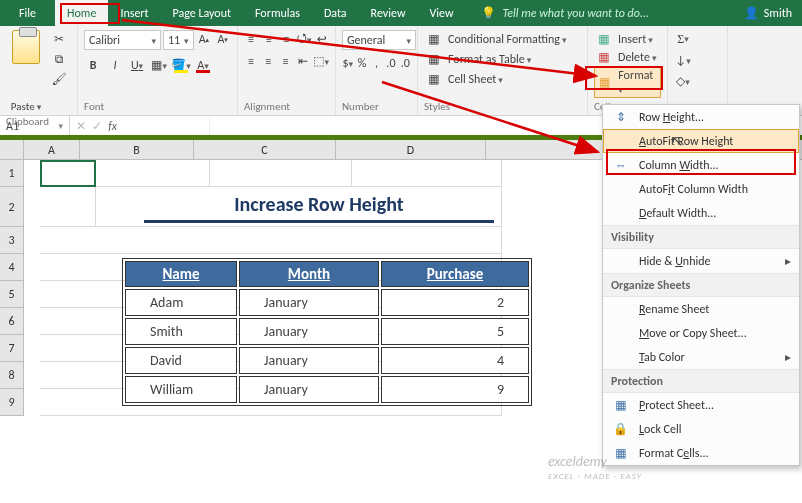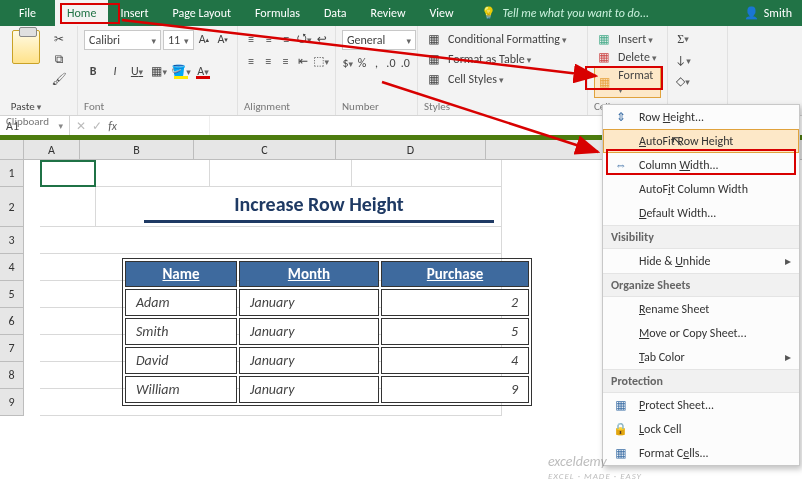--- a/index.html
+++ b/index.html
@@ -56,21 +56,21 @@
 .gridbody { display:flex; }
 .cells { position:relative; flex:1;margin-left:16px; }
 .row { display:flex; height:27px; }
 .cell { border-right:1px solid #d9d9d9; border-bottom:1px solid #d9d9d9; padding:2px 6px; font-size:14px; display:flex; align-items:center; background:#fff; }
 .sel { outline:2px solid #1f7246; outline-offset:-2px; background:#fff; }
 
 
 .sheet-title { position:absolute; left:104px; top:32px; font-size:20px; font-weight:bold; color:#1f3a64; border-bottom:3px solid #1f3a64; padding-bottom:4px; width:350px; text-align:center;}
 .data-table { position:absolute; left:82px; top:98px; border:1px solid #333; }
 .data-table th{background:#3e6a9e;color:#fff;font-weight:bold;font-size:15px;padding:3px 0;border:1px solid #333;text-decoration:underline;}
-.data-table td{background:#fff;border:1px solid #333;font-size:14px;padding:4px 10px;font-style:italic;}
+.data-table td{background:#fff;border:1px solid #333;font-size:14px;padding:4px 24px;}
 .data-table td.num{text-align:right;}
 
 
 .dropdown { position:absolute; right:2px; top:104px; width:198px; background:#fcfcfc; border:1px solid #c8c8c8; box-shadow:2px 3px 6px rgba(0,0,0,.25); font-size:12px; }
 .dd-section { padding:4px 8px; color:#666; background:#f1f1f1; border-top:1px solid #e4e4e4; border-bottom:1px solid #e4e4e4; font-weight:600;}
 .dd-item { display:flex; align-items:center; gap:8px; padding:5px 8px 5px 8px; color:#333;}
 .dd-item .ic{width:20px;display:flex;justify-content:center;color:#3b6ea5;}
 .dd-item .txt u{text-decoration:underline;}
 .dd-item.hover{background:#fde8c8;border:1px solid #e0a23c;padding:4px 7px;}
 .dd-item .arrow{margin-left:auto;color:#555;}
@@ -119,21 +119,21 @@
       <div class="vstack">
         <div class="icon-sq">✂</div>
         <div class="icon-sq">⧉</div>
         <div class="icon-sq">🖌</div>
       </div>
     </div>
     <div class="group-label">Clipboard</div>
   </div>
 
   <div class="group" style="width:160px">
-    <div class="vstack" style="gap:12px">
+    <div class="vstack" style="gap:6px">
       <div style="display:flex;gap:2px">
         <div class="fontname">
             <span>Calibri</span>
             <span style="font-size:9px;color:#666">▾</span>
           </div>
         <div class="fontsize">
             <span>11</span>
             <span style="font-size:9px;color:#666">▾</span>
           </div>
         <div class="icon-sq">A<sup style="font-size:7px">▴</sup></div>
@@ -193,21 +193,21 @@
       <div class="cells-item">
           <span class="ic">▦</span>
           <span class="dd-caret">Conditional Formatting</span>
         </div>
       <div class="cells-item">
           <span class="ic">▦</span>
           <span class="dd-caret">Format as Table</span>
         </div>
       <div class="cells-item">
           <span class="ic">▦</span>
-          <span class="dd-caret">Cell Styles</span>
+          <span class="dd-caret">Cell Sheet</span>
         </div>
     </div>
     <div class="group-label">Styles</div>
   </div>
 
   <div class="group cells-group" style="width:80px;position:relative">
     <div class="cluster">
       <div class="cells-item">
           <span class="ic" style="color:#4a8">▦</span>
           <span class="dd-caret">Insert</span>

